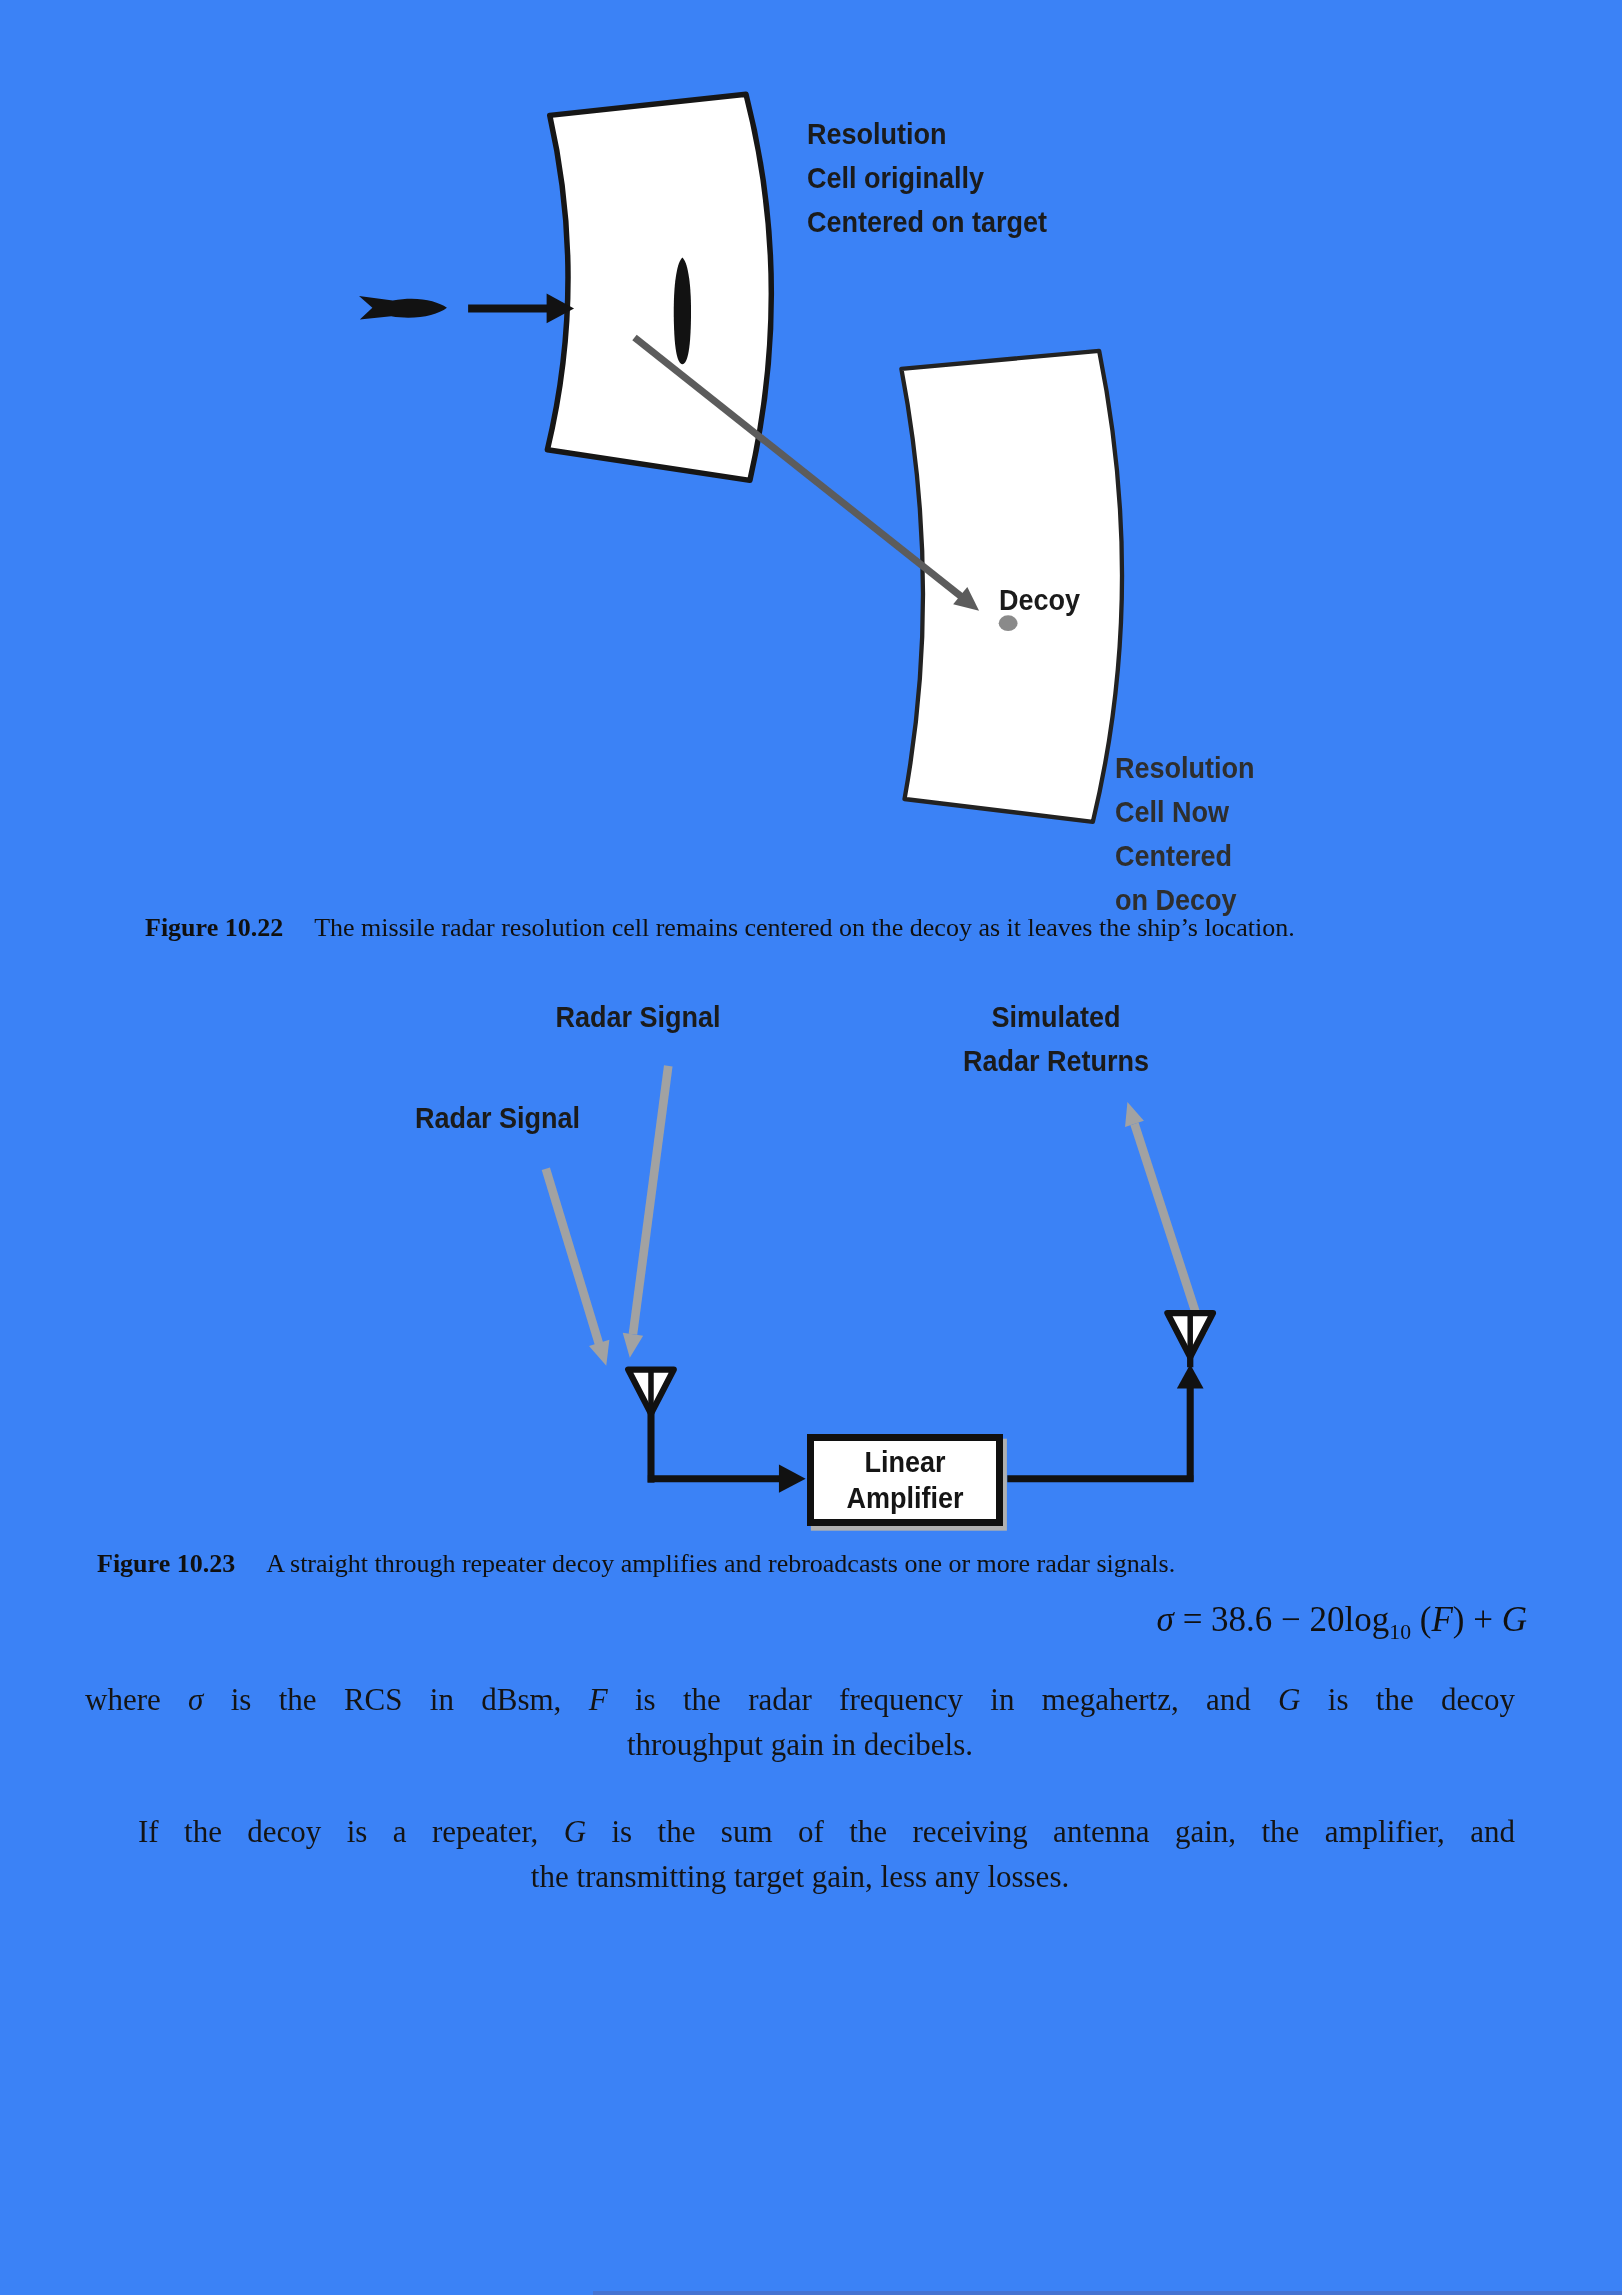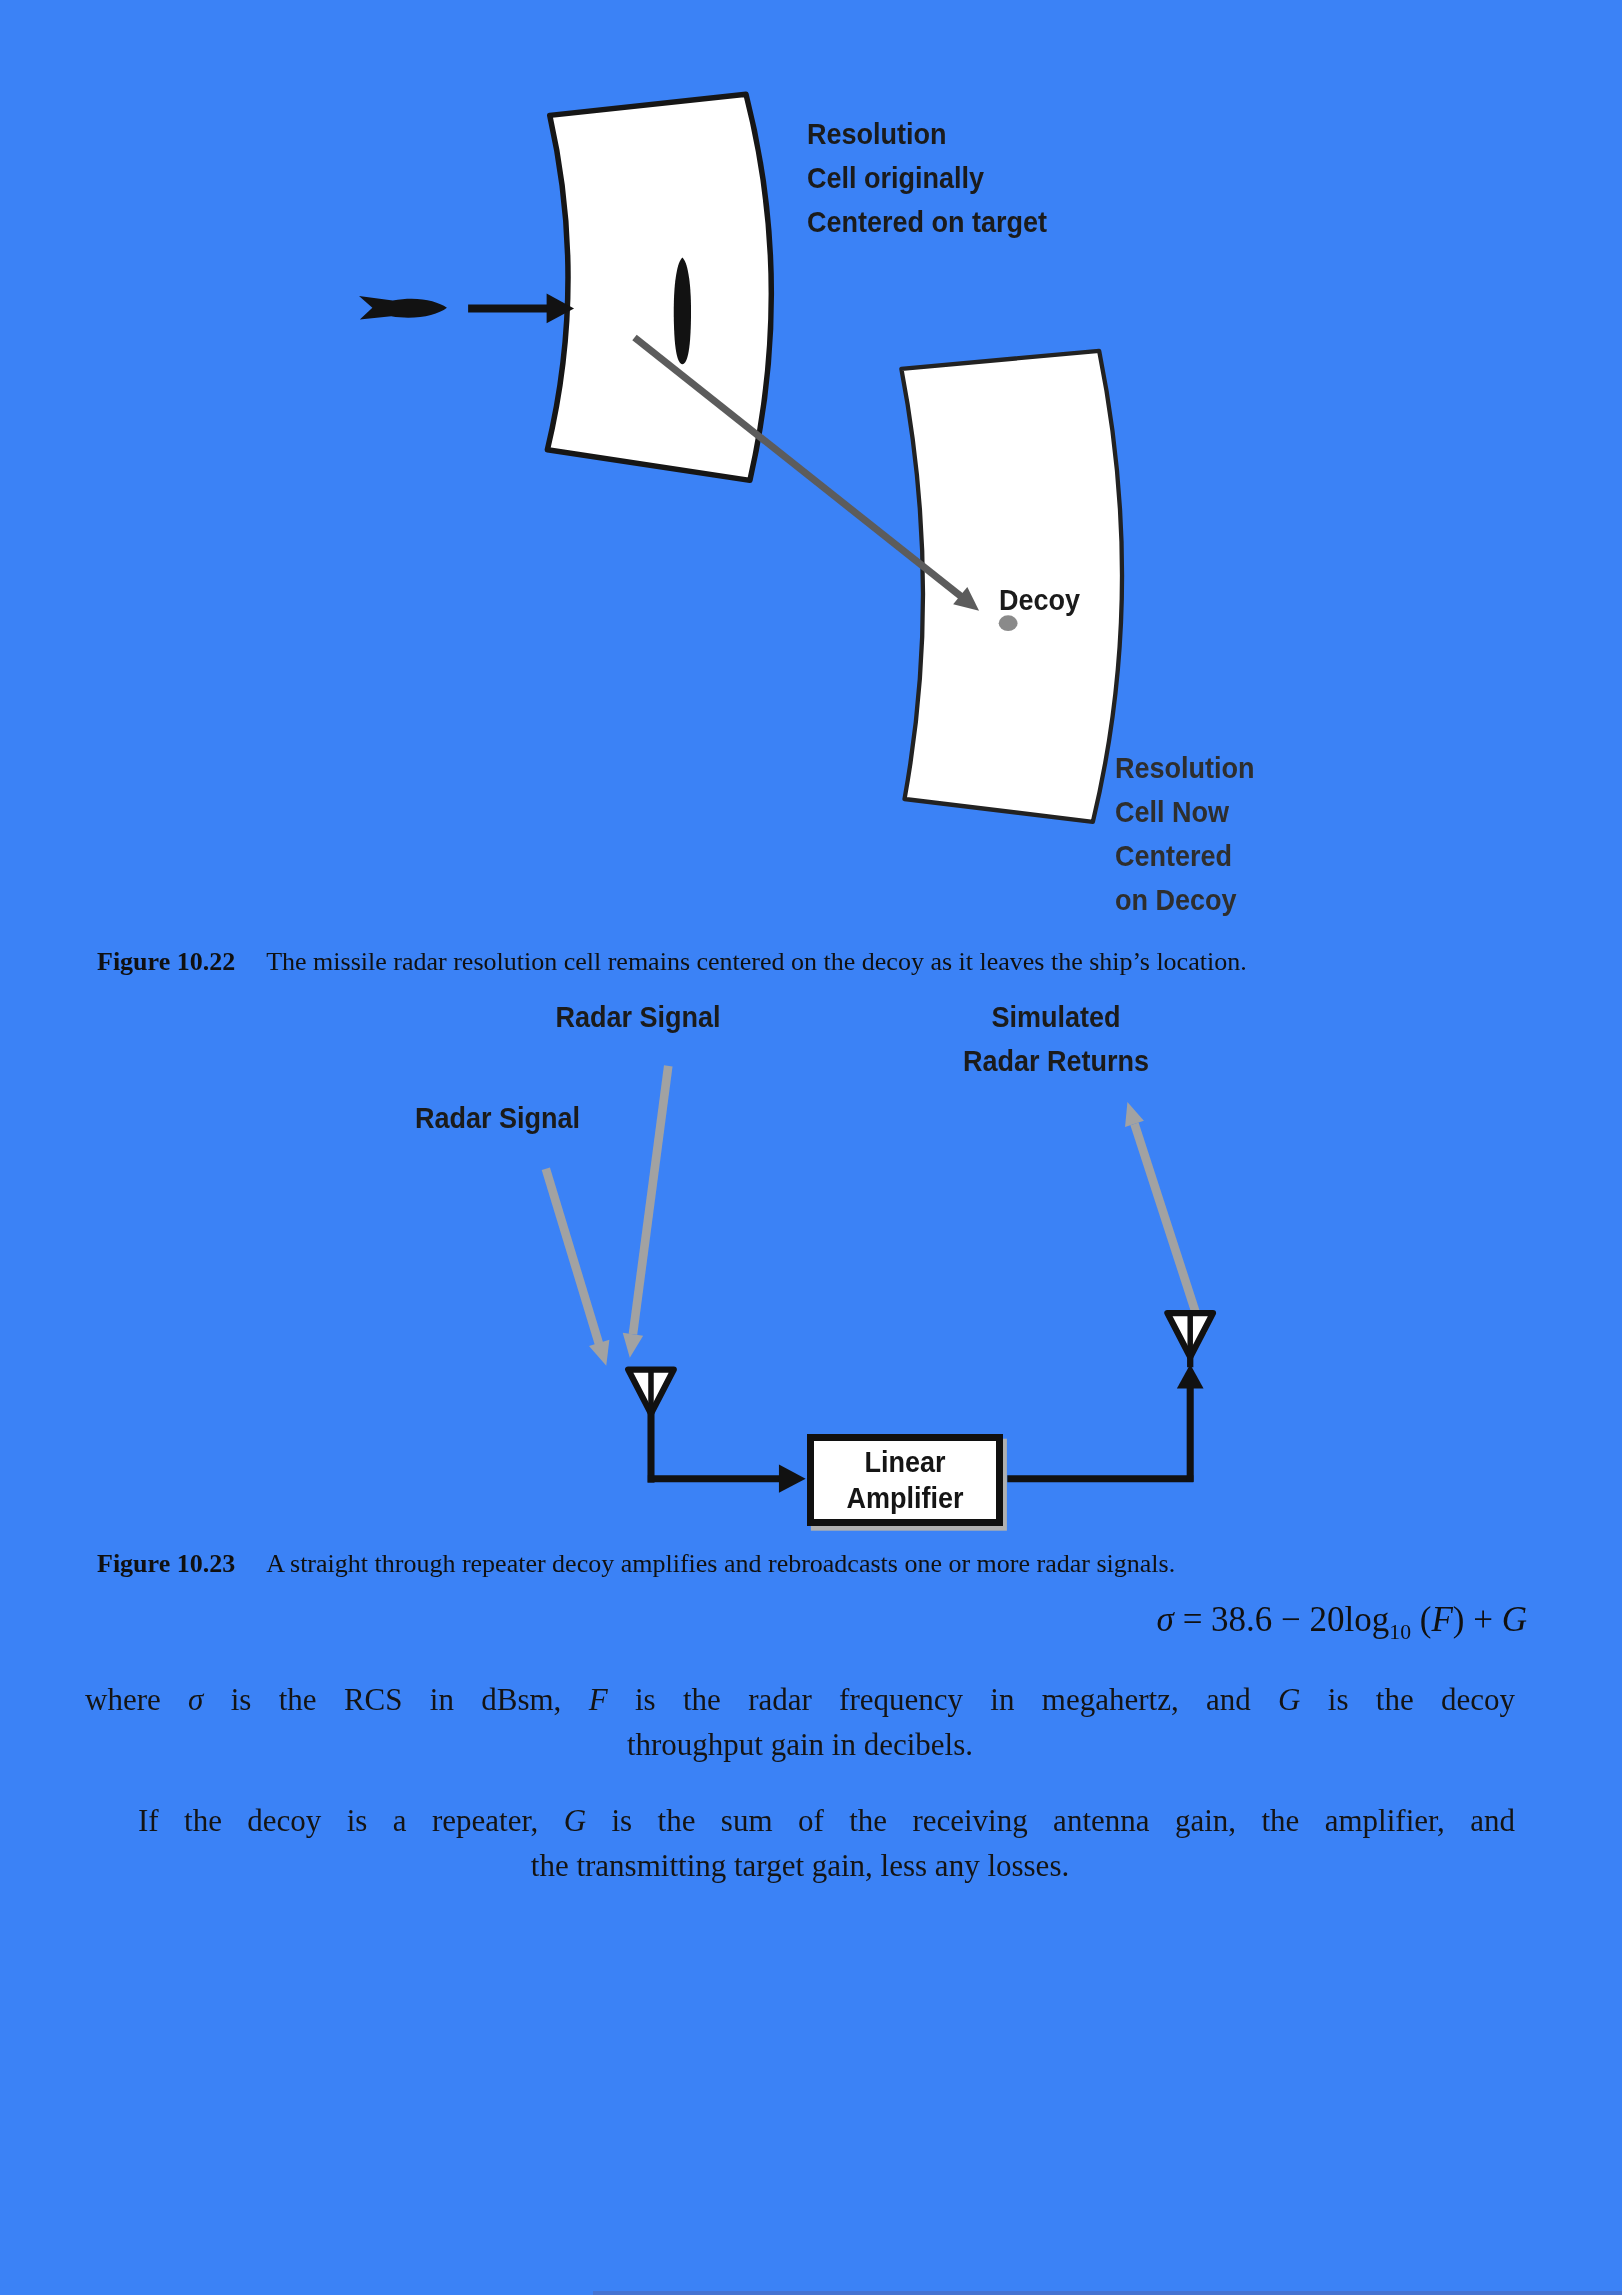--- a/index.html
+++ b/index.html
@@ -29,36 +29,36 @@
     position:absolute; left:807px; top:1434px; width:196px; height:92px;
     border:7px solid #101010; background:#fff; box-sizing:border-box;
     box-shadow:3.9px 4.7px 0 #b0b0b0; display:flex; align-items:center; justify-content:center;
   }
   .ampbox .amplabel {
     font-family:"Liberation Sans", sans-serif; font-weight:bold; font-size:30px;
     line-height:36px; color:#151515; white-space:pre-line; text-align:center; transform:scaleX(.9);
   }
 
   .caption { position:absolute; left:97px; width:1437px; font-size:26px; color:#101010; }
-  #cap1 { top:947px; }
+  #cap1 { top:913px;margin-left:48px; }
   #cap2 { top:1549px; }
   .capb { font-weight:bold; margin-right:31px; }
 
   .equation {
     position:absolute; left:97px; top:1600px; width:1430px; text-align:right;
     font-size:35px; color:#101010;
   }
   .it  { font-style:italic; }
   .sub { vertical-align:sub; font-size:0.62em; line-height:0; }
 
   .bodytext { position:absolute; left:85px; top:1677px; width:1430px;
               font-size:31px; line-height:45px; color:#141414; }
   .jline  { text-align:justify; text-align-last:justify; }
   .nline  { text-align:center; }
-  .p2gap  { margin-top:31px; }
+  .p2gap  { margin-top:42px; }
   .findent{ text-indent:53px; }
 
   .bottombar { position:absolute; left:593px; right:0; bottom:0; height:3.9px; background:#4573d2; }
 </style>
 </head>
 <body>
 
 <div class="page">
 
   <svg class="diagram" viewBox="0 0 2067 2924" xmlns="http://www.w3.org/2000/svg">

